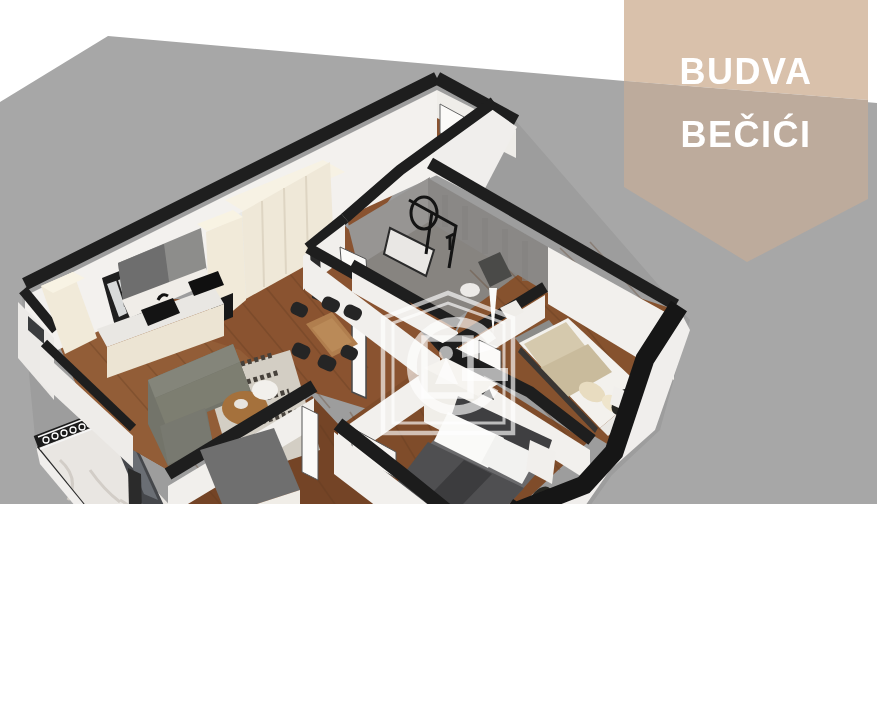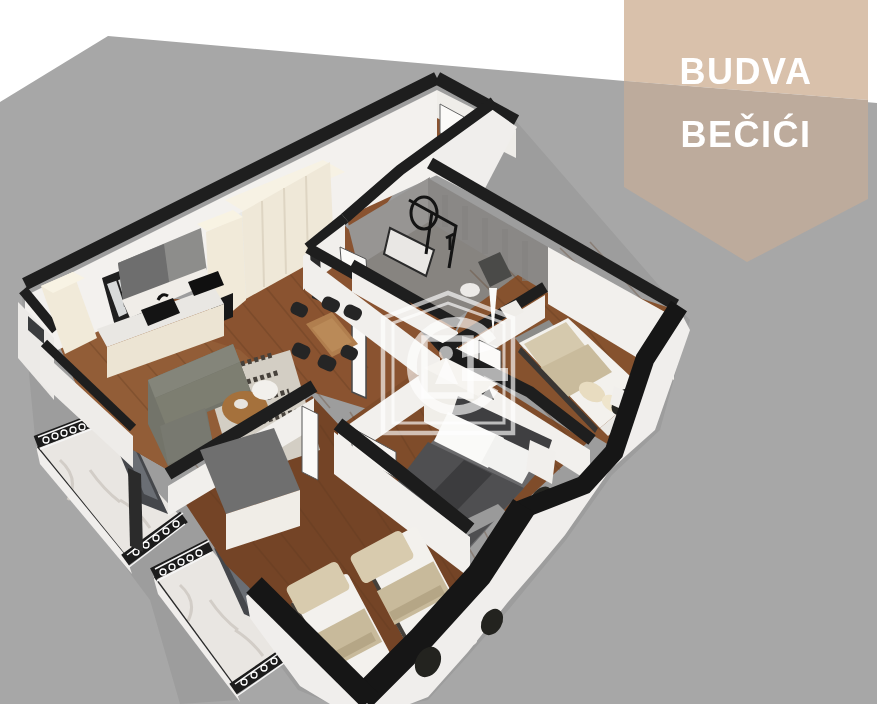--- a/index.html
+++ b/index.html
@@ -1,16 +1,16 @@
 <!DOCTYPE html>
 <html><head>
 <meta charset="utf-8">
 <style>
   html,body{margin:0;padding:0;background:#fff;}
-  #stage{position:relative;width:877px;height:704px;overflow:hidden;font-family:"Liberation Sans", sans-serif;}
+  #stage{position:relative;width:877px;height:504px;overflow:hidden;font-family:"Liberation Sans", sans-serif;}
 </style>
 </head>
 <body>
 <div id="stage">
 <svg width="877" height="704" viewBox="0 0 877 704">
 
 <rect x="0" y="0" width="877" height="704" fill="#ffffff"></rect>
 
 <polygon points="108,36 877,103 877,704 0,704 0,102" fill="#a7a7a7"></polygon>
 

